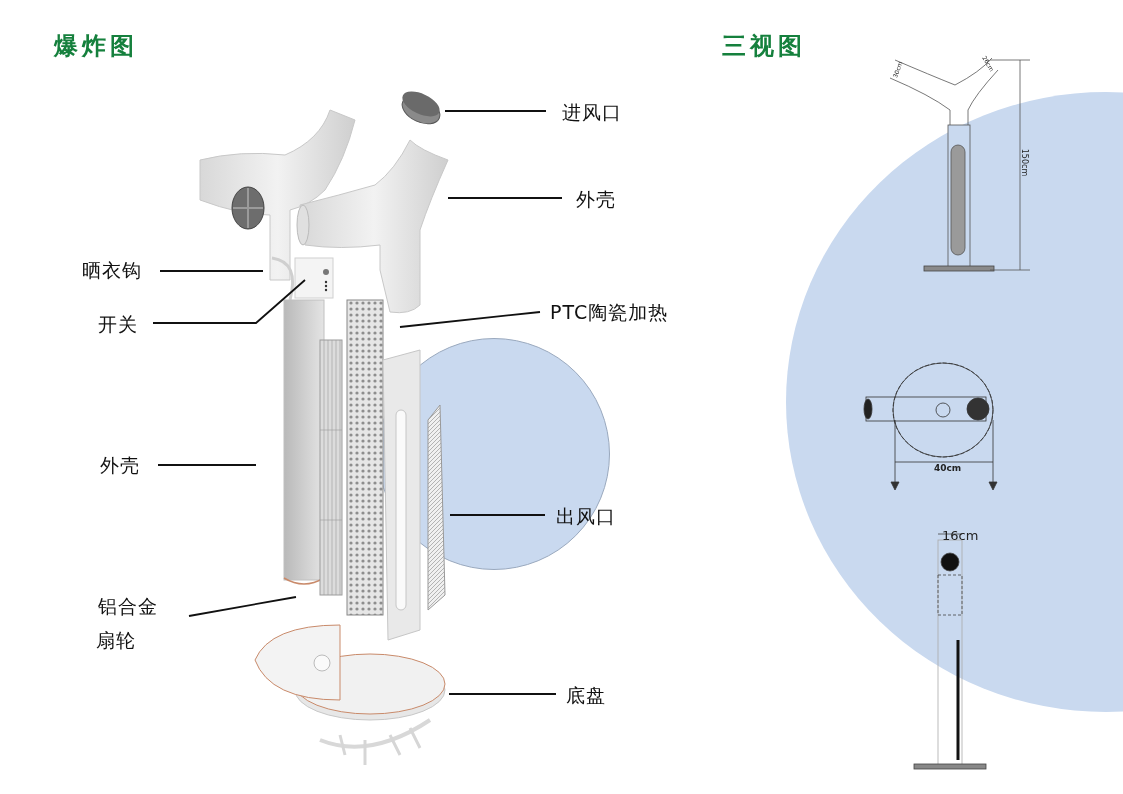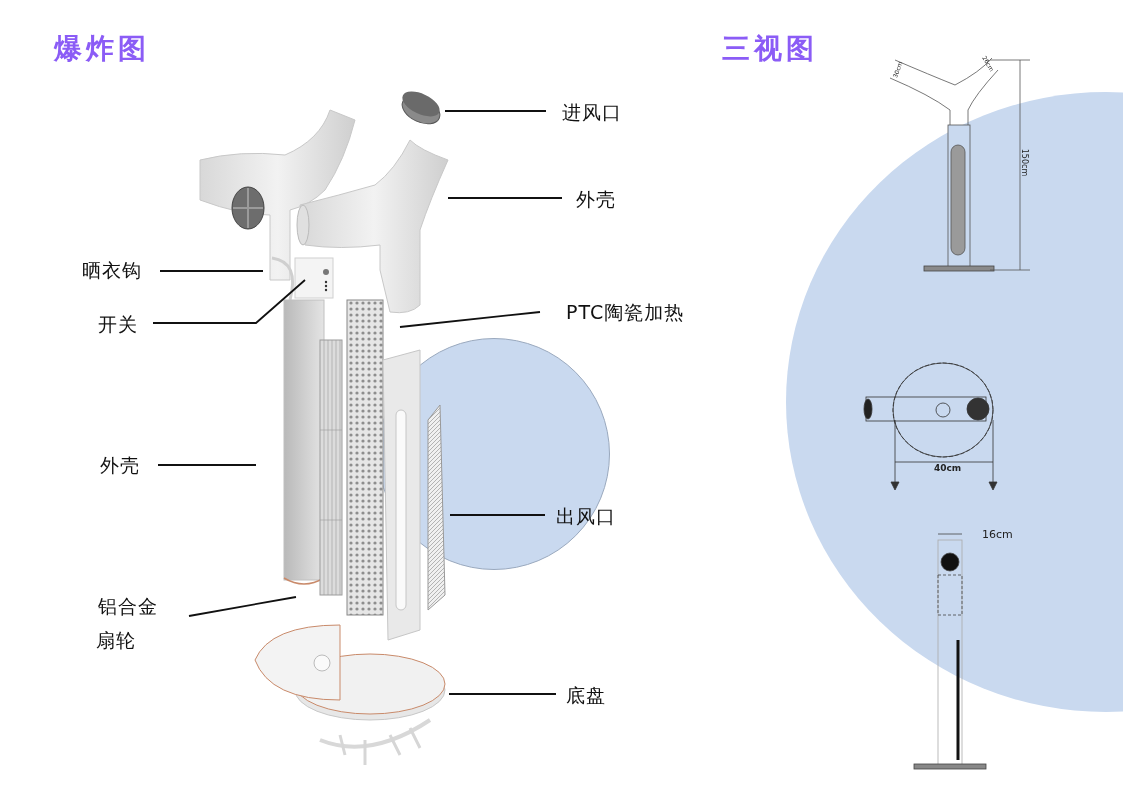--- a/index.html
+++ b/index.html
@@ -1,17 +1,17 @@
 <!DOCTYPE html>
 <html><head>
 <meta charset="utf-8">
 <style>
   html,body{margin:0;padding:0;background:#ffffff;}
   body{width:1123px;height:794px;position:relative;overflow:hidden;font-family:"DejaVu Sans","Liberation Sans",sans-serif;color:#111;}
-  .section-title{position:absolute;font-family:"DejaVu Serif","Liberation Serif",serif;font-weight:bold;font-size:28px;letter-spacing:4px;color:#8b5cf6;}
+  .section-title{position:absolute;font-family:"DejaVu Serif","Liberation Serif",serif;font-weight:bold;font-size:24px;letter-spacing:4px;color:#15803d;}
   .label{position:absolute;font-size:19px;color:#111;white-space:nowrap;letter-spacing:1px;}
   .bg-circle{position:absolute;border-radius:50%;background:#c9d9ef;}
   svg{position:absolute;left:0;top:0;}
   .dim{position:absolute;font-size:8px;color:#222;white-space:nowrap;}
 </style>
 </head>
 <body>
 
 <div class="bg-circle" style="left:378px;top:338px;width:230px;height:230px;border:1px solid #9aa9be;"></div>
 <div class="bg-circle" style="left:786px;top:92px;width:640px;height:620px;"></div>
@@ -138,26 +138,26 @@
     <circle cx="950" cy="562" r="9" fill="#111"></circle>
     <rect x="938" y="575" width="24" height="40" stroke-dasharray="3 2"></rect>
     <path d="M958 640 L958 760" stroke="#111" stroke-width="3"></path>
     <rect x="914" y="764" width="72" height="5" fill="#888"></rect>
     <line x1="938" y1="534" x2="962" y2="534"></line>
   </g>
 </svg>
 
 <div class="dim" style="left:1011px;top:158px;transform:rotate(90deg);">150cm</div>
 <div class="dim" style="left:934px;top:463px;font-size:9px;font-weight:bold;">40cm</div>
-<div class="dim" style="left:942px;top:528px;font-size:11px;margin-left:40px;">16cm</div>
+<div class="dim" style="left:942px;top:528px;font-size:13px;">16cm</div>
 <div class="dim" style="left:889px;top:66px;font-size:6px;transform:rotate(-70deg);">30cm</div>
 <div class="dim" style="left:980px;top:60px;font-size:6px;transform:rotate(60deg);">26cm</div>
 
 <div class="label" style="left:562px;top:100px;text-align:right;">进风口</div>
 <div class="label" style="left:576px;top:187px;">外壳</div>
 <div class="label" style="left:82px;top:258px;font-family:Liberation Mono, monospace;">晒衣钩</div>
 <div class="label" style="left:98px;top:312px;">开关</div>
-<div class="label" style="left:550px;top:300px;margin-left:16px;">PTC陶瓷加热</div>
+<div class="label" style="left:550px;top:300px;">PTC陶瓷加热</div>
 <div class="label" style="left:100px;top:453px;">外壳</div>
 <div class="label" style="left:556px;top:504px;">出风口</div>
 <div class="label" style="left:98px;top:594px;">铝合金</div>
 <div class="label" style="left:96px;top:628px;">扇轮</div>
 <div class="label" style="left:566px;top:683px;text-align:right;">底盘</div>
 
 </body></html>

